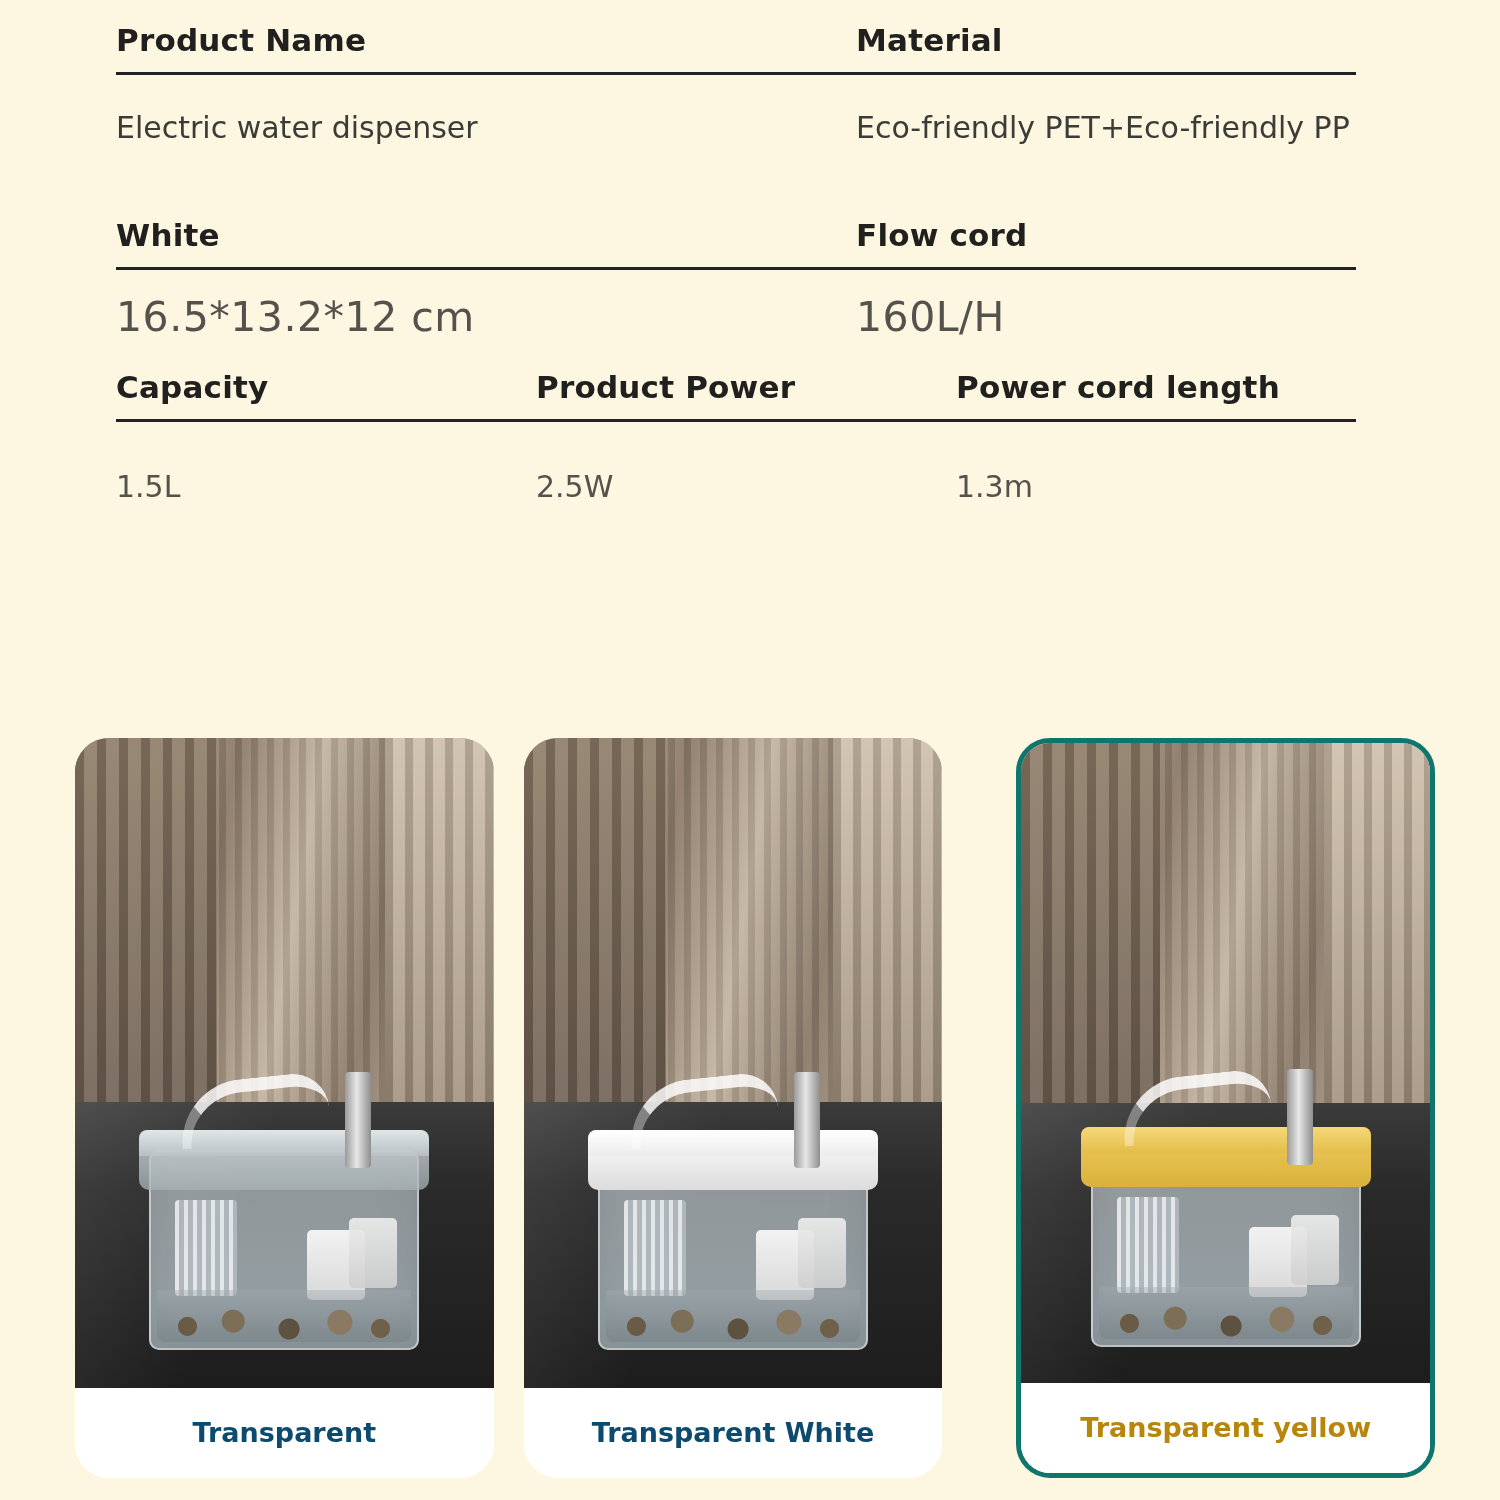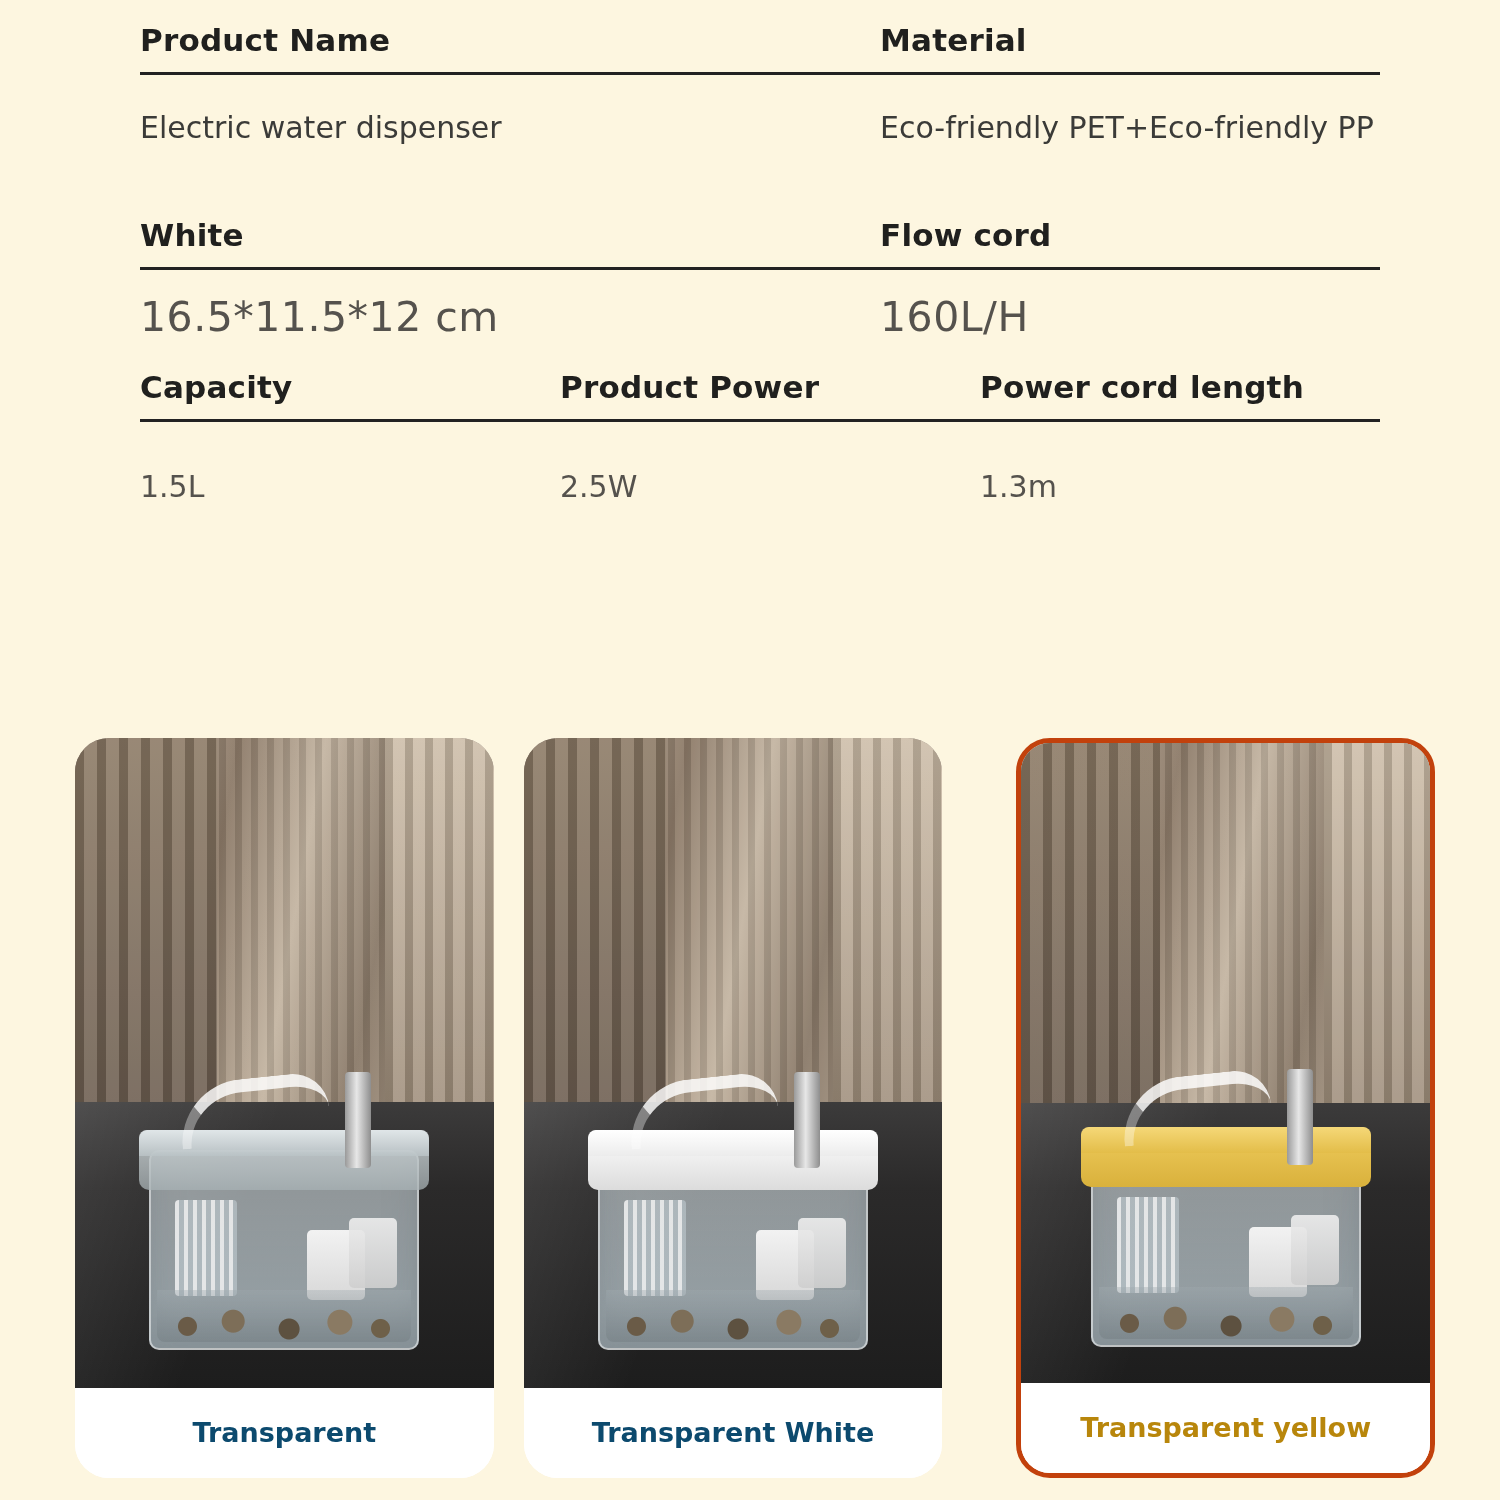--- a/index.html
+++ b/index.html
@@ -5,21 +5,21 @@
   * { box-sizing: border-box; margin: 0; padding: 0; }
   html, body {
     width: 1500px; height: 1500px;
     background: #fdf6e0;
     font-family: "DejaVu Sans", "Liberation Sans", sans-serif;
     overflow: hidden;
   }
   .page { position: relative; width: 1500px; height: 1500px; background: #fdf6e0; }
 
   
-  .spec { position: absolute; left: 140px; top: 22px; width: 1240px; }
+  .spec { position: absolute; left: 116px; top: 22px; width: 1240px; }
 
   .spec-row { position: relative; width: 100%; }
 
   .spec-heads { display: flex; }
   .head {
     font-size: 31px; font-weight: 700; color: #20201e;
     letter-spacing: .2px;
   }
   .rule {
     height: 3px; background: #222; width: 100%;
@@ -54,21 +54,21 @@
   
   .cards { position: absolute; left: 75px; top: 738px; width: 1360px; display: flex; gap: 0; }
   .card {
     width: 420px; height: 740px;
     border-radius: 34px; overflow: hidden; position: relative;
     background: #fff;
     margin-right: 30px;
   }
   .card:last-child { margin-right: 0; }
   .card.selected {
-    border: 5px solid #c2410c;
+    border: 5px solid #0f766e;
     margin-left: 44px;
   }
   .photo { position: relative; width: 100%; height: 650px; overflow: hidden; }
   .card.selected .photo { height: 642px; }
 
   
   .scene { position: absolute; inset: 0; }
   .wall {
     position: absolute; left: 0; right: 0; top: 0; height: 56%;
     background:
@@ -180,21 +180,21 @@
       </div>
     </div>
 
     <div class="spec-row r2">
       <div class="spec-heads">
         <div class="head c1">White</div>
         <div class="head c2">Flow cord</div>
       </div>
       <div class="rule"></div>
       <div class="vals">
-        <div class="val light c1">16.5*11.5*12 cm</div>
+        <div class="val light c1">16.5*13.2*12 cm</div>
         <div class="val light c2">160L/H</div>
       </div>
     </div>
 
     <div class="spec-row r3">
       <div class="spec-heads">
         <div class="head c1">Capacity</div>
         <div class="head c2">Product Power</div>
         <div class="head c3">Power cord length</div>
       </div>

